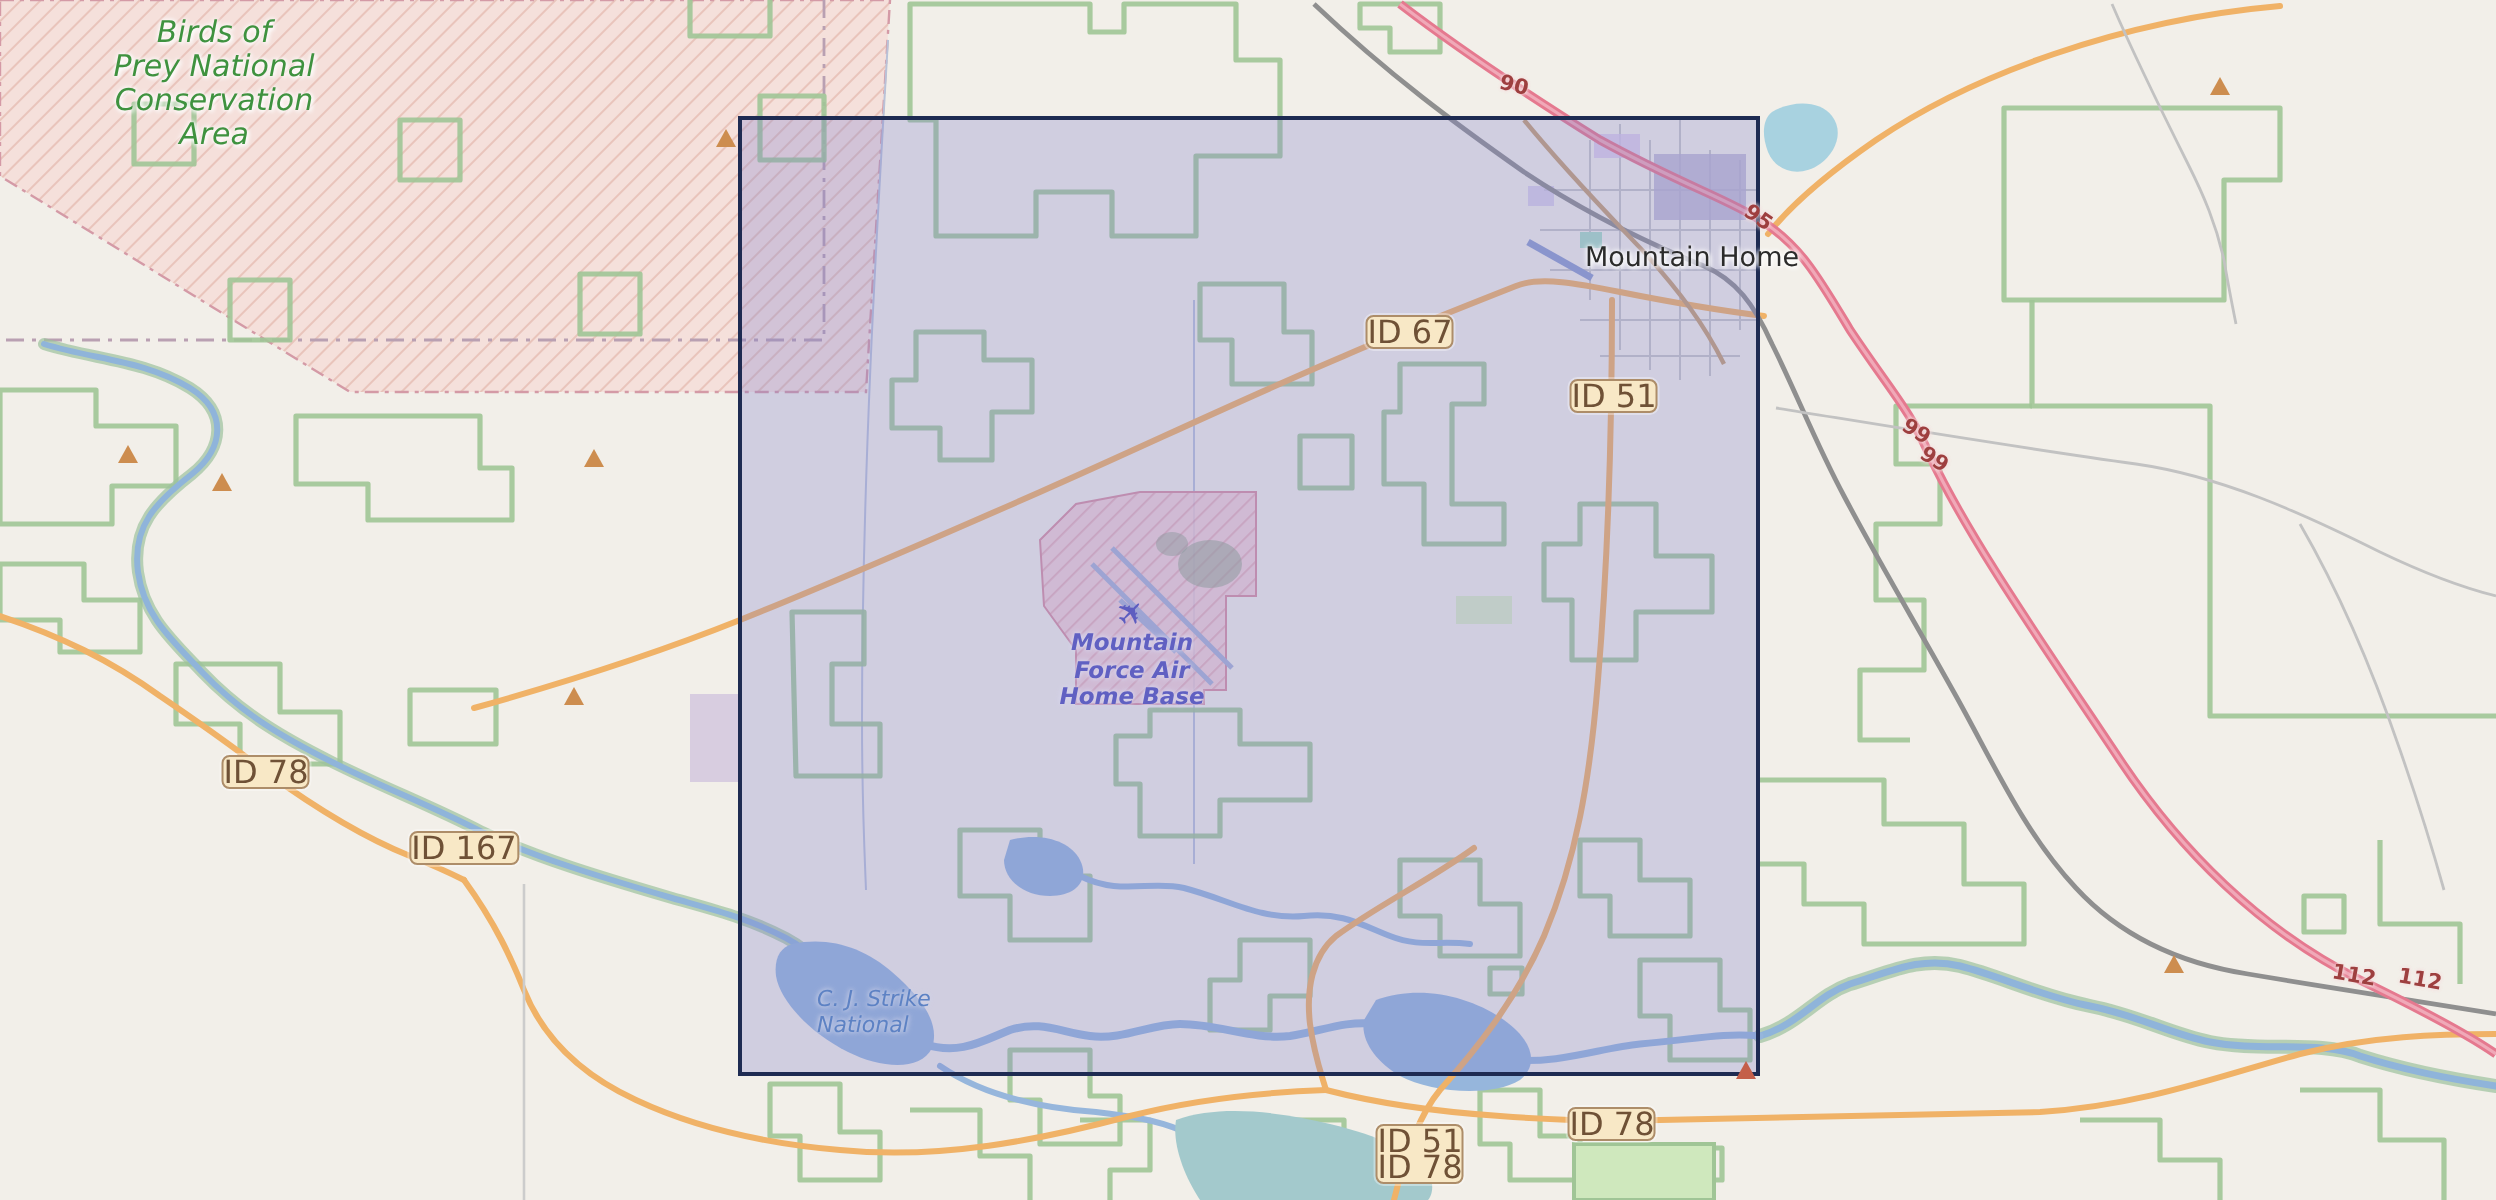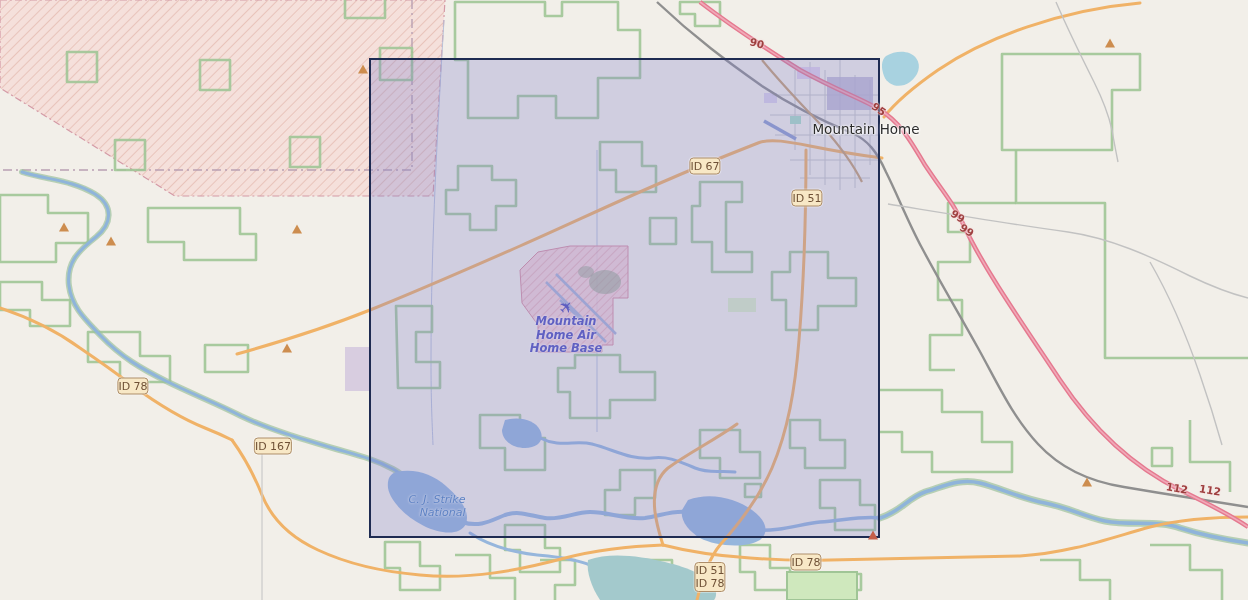--- a/index.html
+++ b/index.html
@@ -18,28 +18,28 @@
     background:rgba(150,120,200,0.28);
   }
   
   #labels{position:absolute;left:0;top:0;width:1248px;height:600px;pointer-events:none;}
   .map-label{position:absolute;transform:translate(-50%,-50%);white-space:nowrap;
     text-shadow:0 0 2px #fff,0 0 3px #fff,1px 1px 2px #fff;}
   .lbl-conservation{color:#3f923f;font-style:italic;font-size:15px;line-height:17px;text-align:center;}
   .lbl-city{color:#2b2b2b;font-size:13.5px;}
   .lbl-afb{color:#6060c2;font-style:italic;font-size:11.5px;line-height:13.5px;text-align:center;
     text-shadow:0 0 2px #d7d5ec,0 0 3px #d7d5ec;font-weight:bold;}
-  .lbl-water{color:#5d82c4;font-style:italic;font-size:11px;line-height:13px;text-align:right;
+  .lbl-water{color:#5d82c4;font-style:italic;font-size:11px;line-height:13px;text-align:left;
     text-shadow:0 0 2px #cfd3e8,0 0 3px #cfd3e8;}
   .route-num{color:#9e3f3f;font-size:10.5px;font-weight:bold;
     text-shadow:0 0 2px #f5dede,0 0 2px #f5dede;}
   .shield{
     position:absolute;transform:translate(-50%,-50%);
     background:#f8e8c6;border:1.5px solid #ad8d69;border-radius:4px;
-    color:#6f5136;font-size:11px;line-height:13px;padding:1px 0;white-space:nowrap;
+    color:#6f5136;font-size:16px;line-height:13px;padding:1px 0;white-space:nowrap;
     box-shadow:0 0 0 1px rgba(255,255,255,.35);
   }
   .peak{position:absolute;width:0;height:0;transform:translate(-50%,-50%);
     border-left:5.5px solid transparent;border-right:5.5px solid transparent;
     border-bottom:9px solid #cd8d4f;}
   .peak.red{border-bottom-color:#c45f49;}
   .airplane{position:absolute;transform:translate(-50%,-50%) rotate(-45deg);
     color:#5d5dc0;font-size:17px;text-shadow:none;}
 </style>
 </head>
@@ -194,40 +194,46 @@
       <path d="M700,2 C730,25 760,45 800,70 C840,92 865,100 880,110 C900,122 910,140 925,165 C945,195 955,205 965,228 C985,270 1020,320 1060,380 C1090,425 1130,465 1180,490 C1215,507 1235,518 1248,527" stroke="#e5798f" stroke-width="4.5"></path>
       <path d="M700,2 C730,25 760,45 800,70 C840,92 865,100 880,110 C900,122 910,140 925,165 C945,195 955,205 965,228 C985,270 1020,320 1060,380 C1090,425 1130,465 1180,490 C1215,507 1235,518 1248,527" stroke="#f0a9b8" stroke-width="1.6"></path>
     </g>
   </svg>
 
   <div id="selection-notch"></div>
   <div id="selection-box"></div>
 
   <div id="labels">
 
-
-    <div class="map-label lbl-city" style="left:866px;top:129px;">Mountain Home</div>
+    <div class="map-label lbl-conservation" style="left:107px;top:42px;">
+      <div>Birds of</div>
+      <div>Prey National</div>
+      <div>Conservation</div>
+      <div>Area</div>
+    </div>
+
+    <div class="map-label lbl-city" style="left:846px;top:129px;">Mountain Home</div>
 
     <span class="airplane map-label" style="left:566px;top:307px;">✈</span>
 
     <div class="map-label lbl-afb" style="left:566px;top:335px;">
       <div>Mountain</div>
-      <div>Home Air</div>
+      <div>Force Air</div>
       <div>Home Base</div>
     </div>
 
     <div class="map-label lbl-water" style="left:437px;top:506px;">
       <div>C. J. Strike</div>
       <div>National</div>
     </div>
 
     <div class="shield" style="left:705px;top:166px;">ID 67</div>
     <div class="shield" style="left:807px;top:198px;">ID 51</div>
     <div class="shield" style="left:133px;top:386px;">ID 78</div>
-    <div class="shield" style="left:232px;top:446px;margin-left:41px;">ID 167</div>
+    <div class="shield" style="left:232px;top:424px;">ID 167</div>
     <div class="shield" style="left:806px;top:562px;">ID 78</div>
     <div class="shield" style="left:710px;top:577px;">
       <div>ID 51</div>
       <div>ID 78</div>
     </div>
 
     <span class="map-label route-num" style="left:757px;top:43px;transform:translate(-50%,-50%) rotate(14deg);">90</span>
     <span class="map-label route-num" style="left:879px;top:109px;transform:translate(-50%,-50%) rotate(35deg);">95</span>
     <span class="map-label route-num" style="left:958px;top:216px;transform:translate(-50%,-50%) rotate(32deg);">99</span>
     <span class="map-label route-num" style="left:967px;top:230px;transform:translate(-50%,-50%) rotate(32deg);">99</span>

